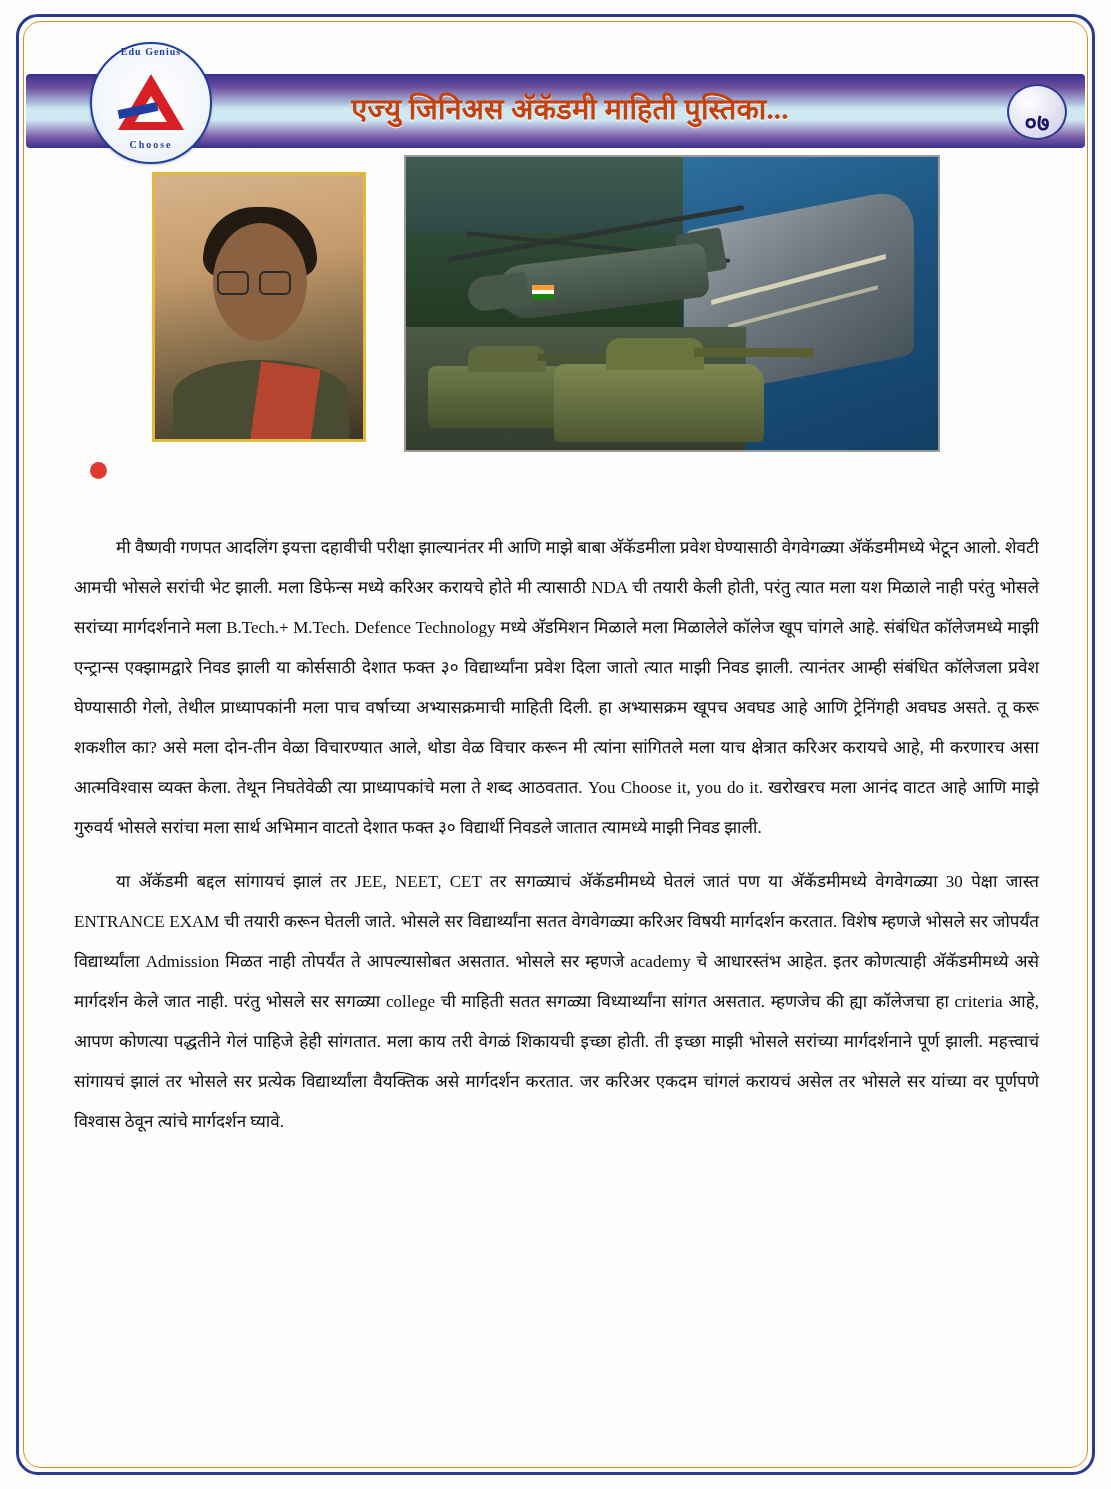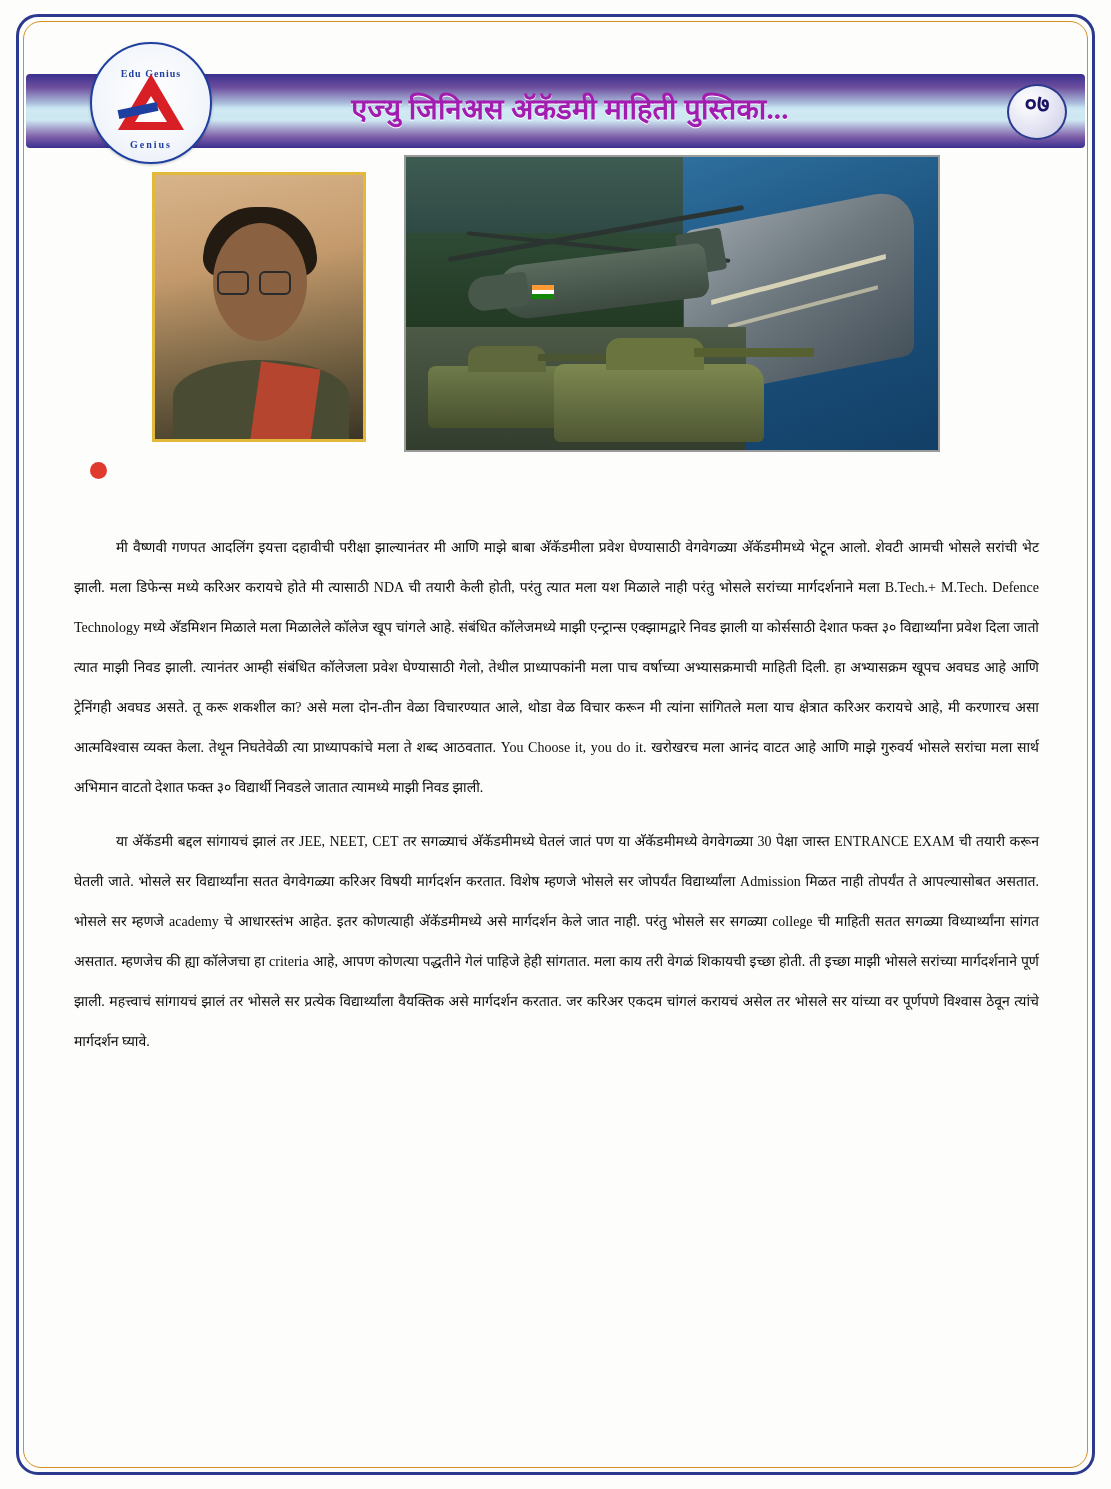--- a/index.html
+++ b/index.html
@@ -59,37 +59,37 @@
   }
   .header-title {
     position: absolute;
     left: 250px;
     top: 88px;
     width: 640px;
     text-align: center;
     font-family: "Liberation Serif", serif;
     font-weight: bold;
     font-size: 29px;
-    color: #a21caf;
+    color: #c2410c;
     letter-spacing: 0.2px;
     text-shadow: 0 1px 0 #fff;
   }
 
   
   .page-num {
     position: absolute;
     right: 44px;
     top: 84px;
     width: 56px;
     height: 52px;
     border-radius: 50%;
     background: radial-gradient(circle at 35% 30%, #ffffff 0%, #e8e8f5 45%, #c9c9e4 100%);
     border: 2px solid #2b3a8f;
     display: flex;
-    align-items: flex-start;
+    align-items: flex-end;
     justify-content: center;
     font-weight: bold;
     font-size: 24px;
     color: #1b1464;
   }
 
   
   .logo {
     position: absolute;
     left: 90px;
@@ -126,21 +126,21 @@
     left: 26px;
     top: 62px;
     width: 40px;
     height: 9px;
     background: #1f3fa0;
     transform: rotate(-12deg);
   }
   .logo .edu {
     position: absolute;
     left: 0; right: 0;
-    top: 24px;
+    top: 2px;
     text-align: center;
     font-size: 10px;
     font-weight: bold;
     color: #1f3fa0;
     letter-spacing: 1px;
   }
   .logo .academy {
     position: absolute;
     left: 0; right: 0;
     bottom: 12px;
@@ -380,21 +380,21 @@
     color: #111111;
   }
 
   
   .body-text {
     position: absolute;
     left: 74px;
     top: 528px;
     width: 965px;
     font-family: "Liberation Serif", serif;
-    font-size: 14px;
+    font-size: 17px;
     line-height: 40px;
     color: #0d0d0d;
     text-align: justify;
     text-justify: inter-word;
   }
   .body-text p {
     margin: 0 0 14px 0;
     text-indent: 42px;
   }
   .body-text p:last-child { margin-bottom: 3px; }
@@ -414,21 +414,21 @@
 
   <div class="page-num">
     <span>०७</span>
   </div>
 
   <div class="logo">
     <div class="edu">Edu Genius</div>
     <div class="tri"></div>
     <div class="tri-inner"></div>
     <div class="bar"></div>
-    <div class="academy">Genius</div>
+    <div class="academy">Choose</div>
   </div>
 
   <div class="photo">
     <div class="hair"></div>
     <div class="face"></div>
     <div class="glasses-l"></div>
     <div class="glasses-r"></div>
     <div class="body"></div>
     <div class="scarf"></div>
   </div>

